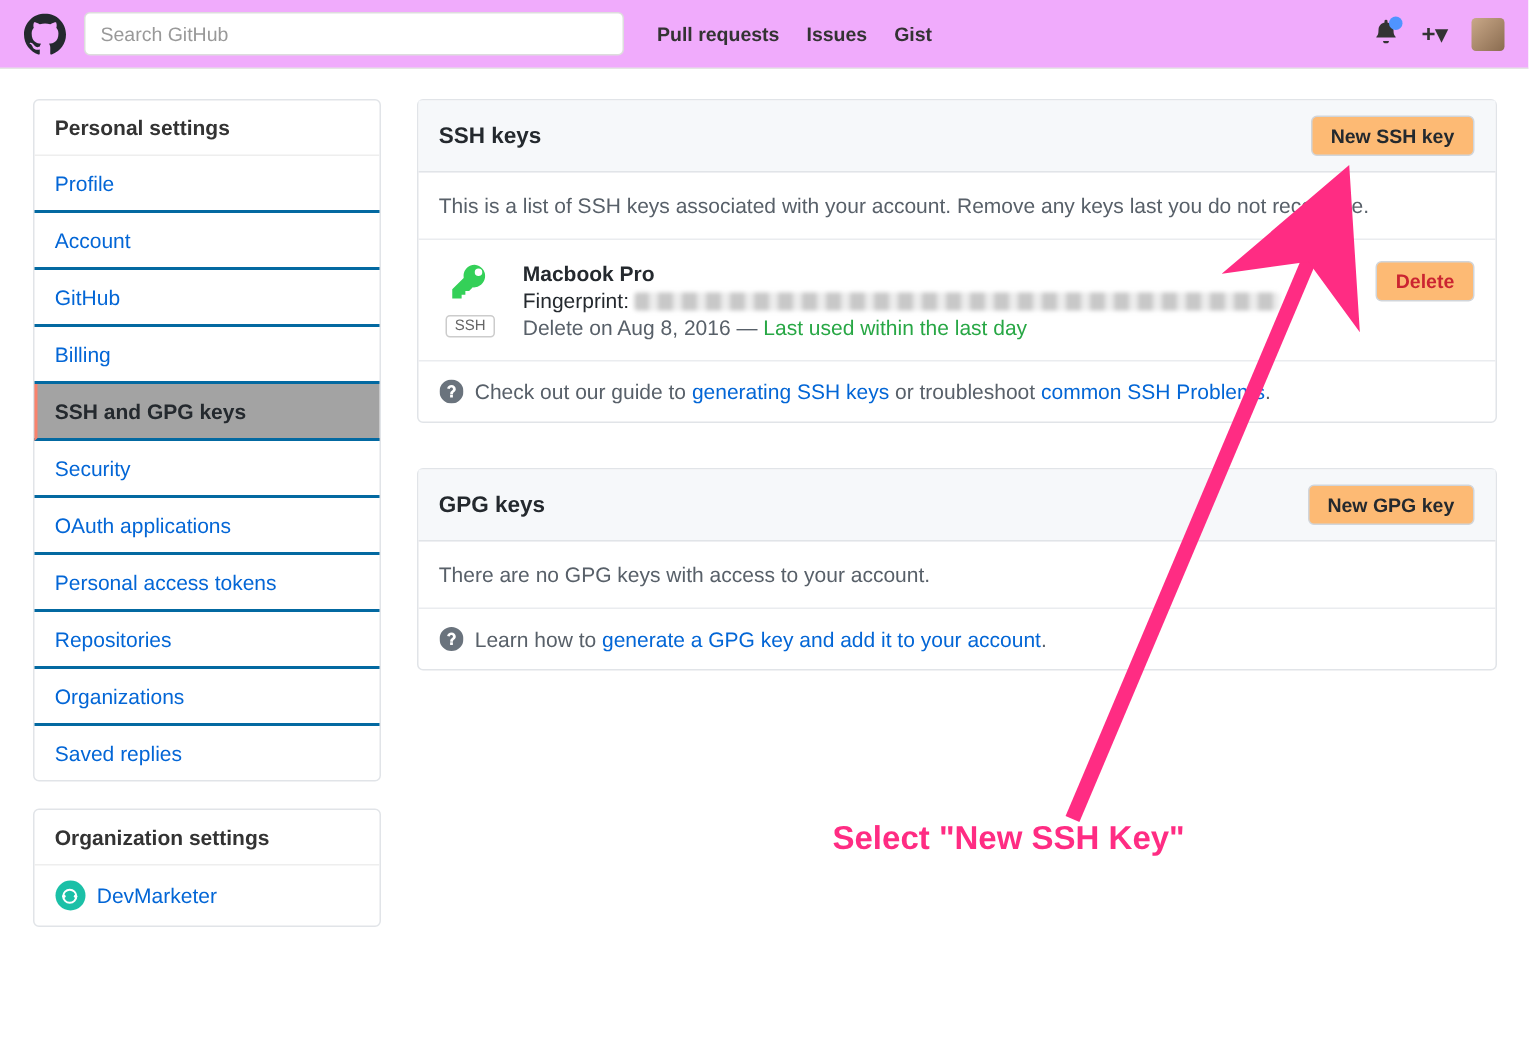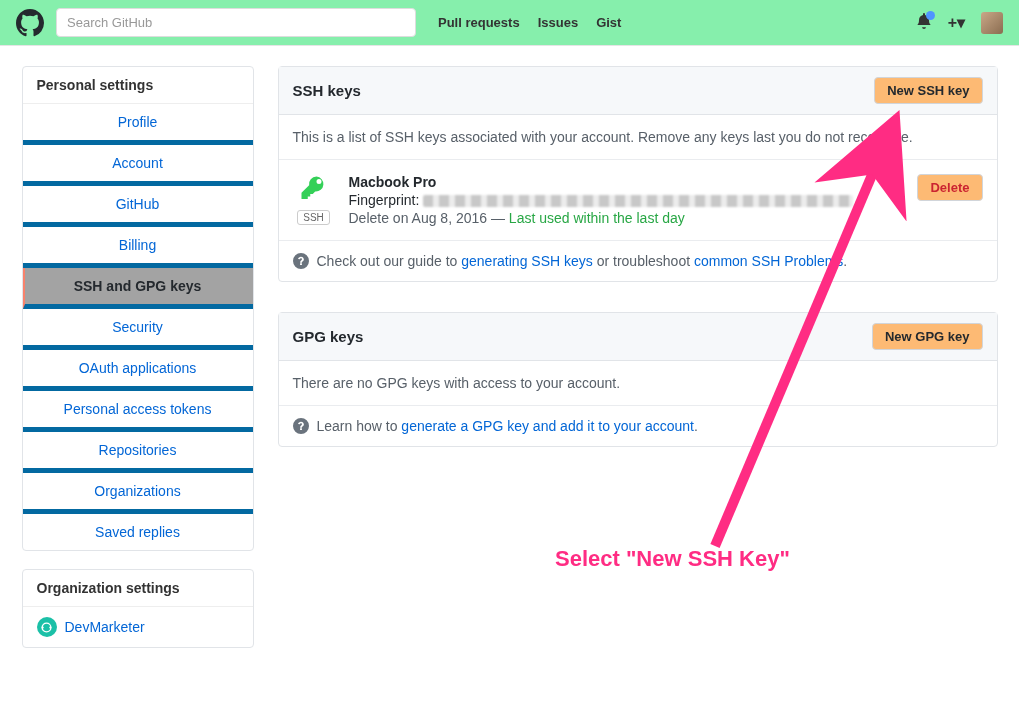--- a/index.html
+++ b/index.html
@@ -2,25 +2,25 @@
 <html><head>
 <meta charset="utf-8">
 <style>
   * { box-sizing: border-box; margin: 0; padding: 0; }
   body {
     font-family: -apple-system, BlinkMacSystemFont, "Segoe UI", Helvetica, Arial, sans-serif;
     font-size: 14px;
     color: #333;
     background: #fff;
   }
-  a { text-decoration: none; text-align: center; }
+  a { text-decoration: none; }
 
   
   .header {
-    background: #86efac;
+    background: #f0abfc;
     border-bottom: 1px solid #e5e5e5;
     padding: 8px 16px;
     display: flex;
     align-items: center;
     gap: 12px;
   }
   .header .logo svg { display:block; }
   .search {
     flex: 0 0 360px;
   }
@@ -82,21 +82,21 @@
     padding: 10px 14px;
     font-weight: 600;
     font-size: 14px;
     color: #333;
     border-bottom: 1px solid #eee;
   }
   .menu-item {
     display:block;
     padding: 10px 14px;
     color: #0366d6;
-    border-bottom: 5px solid #0369a1;
+    border-bottom: 2px solid #0369a1;
     font-size: 14px;
   }
   .menu-item:last-child { border-bottom: none; }
   .menu-item.selected {
     color: #24292e;
     font-weight: 600;
     border-left: 2px solid #f9826c;
     padding-left: 12px;
     background:#a3a3a3;
   }

